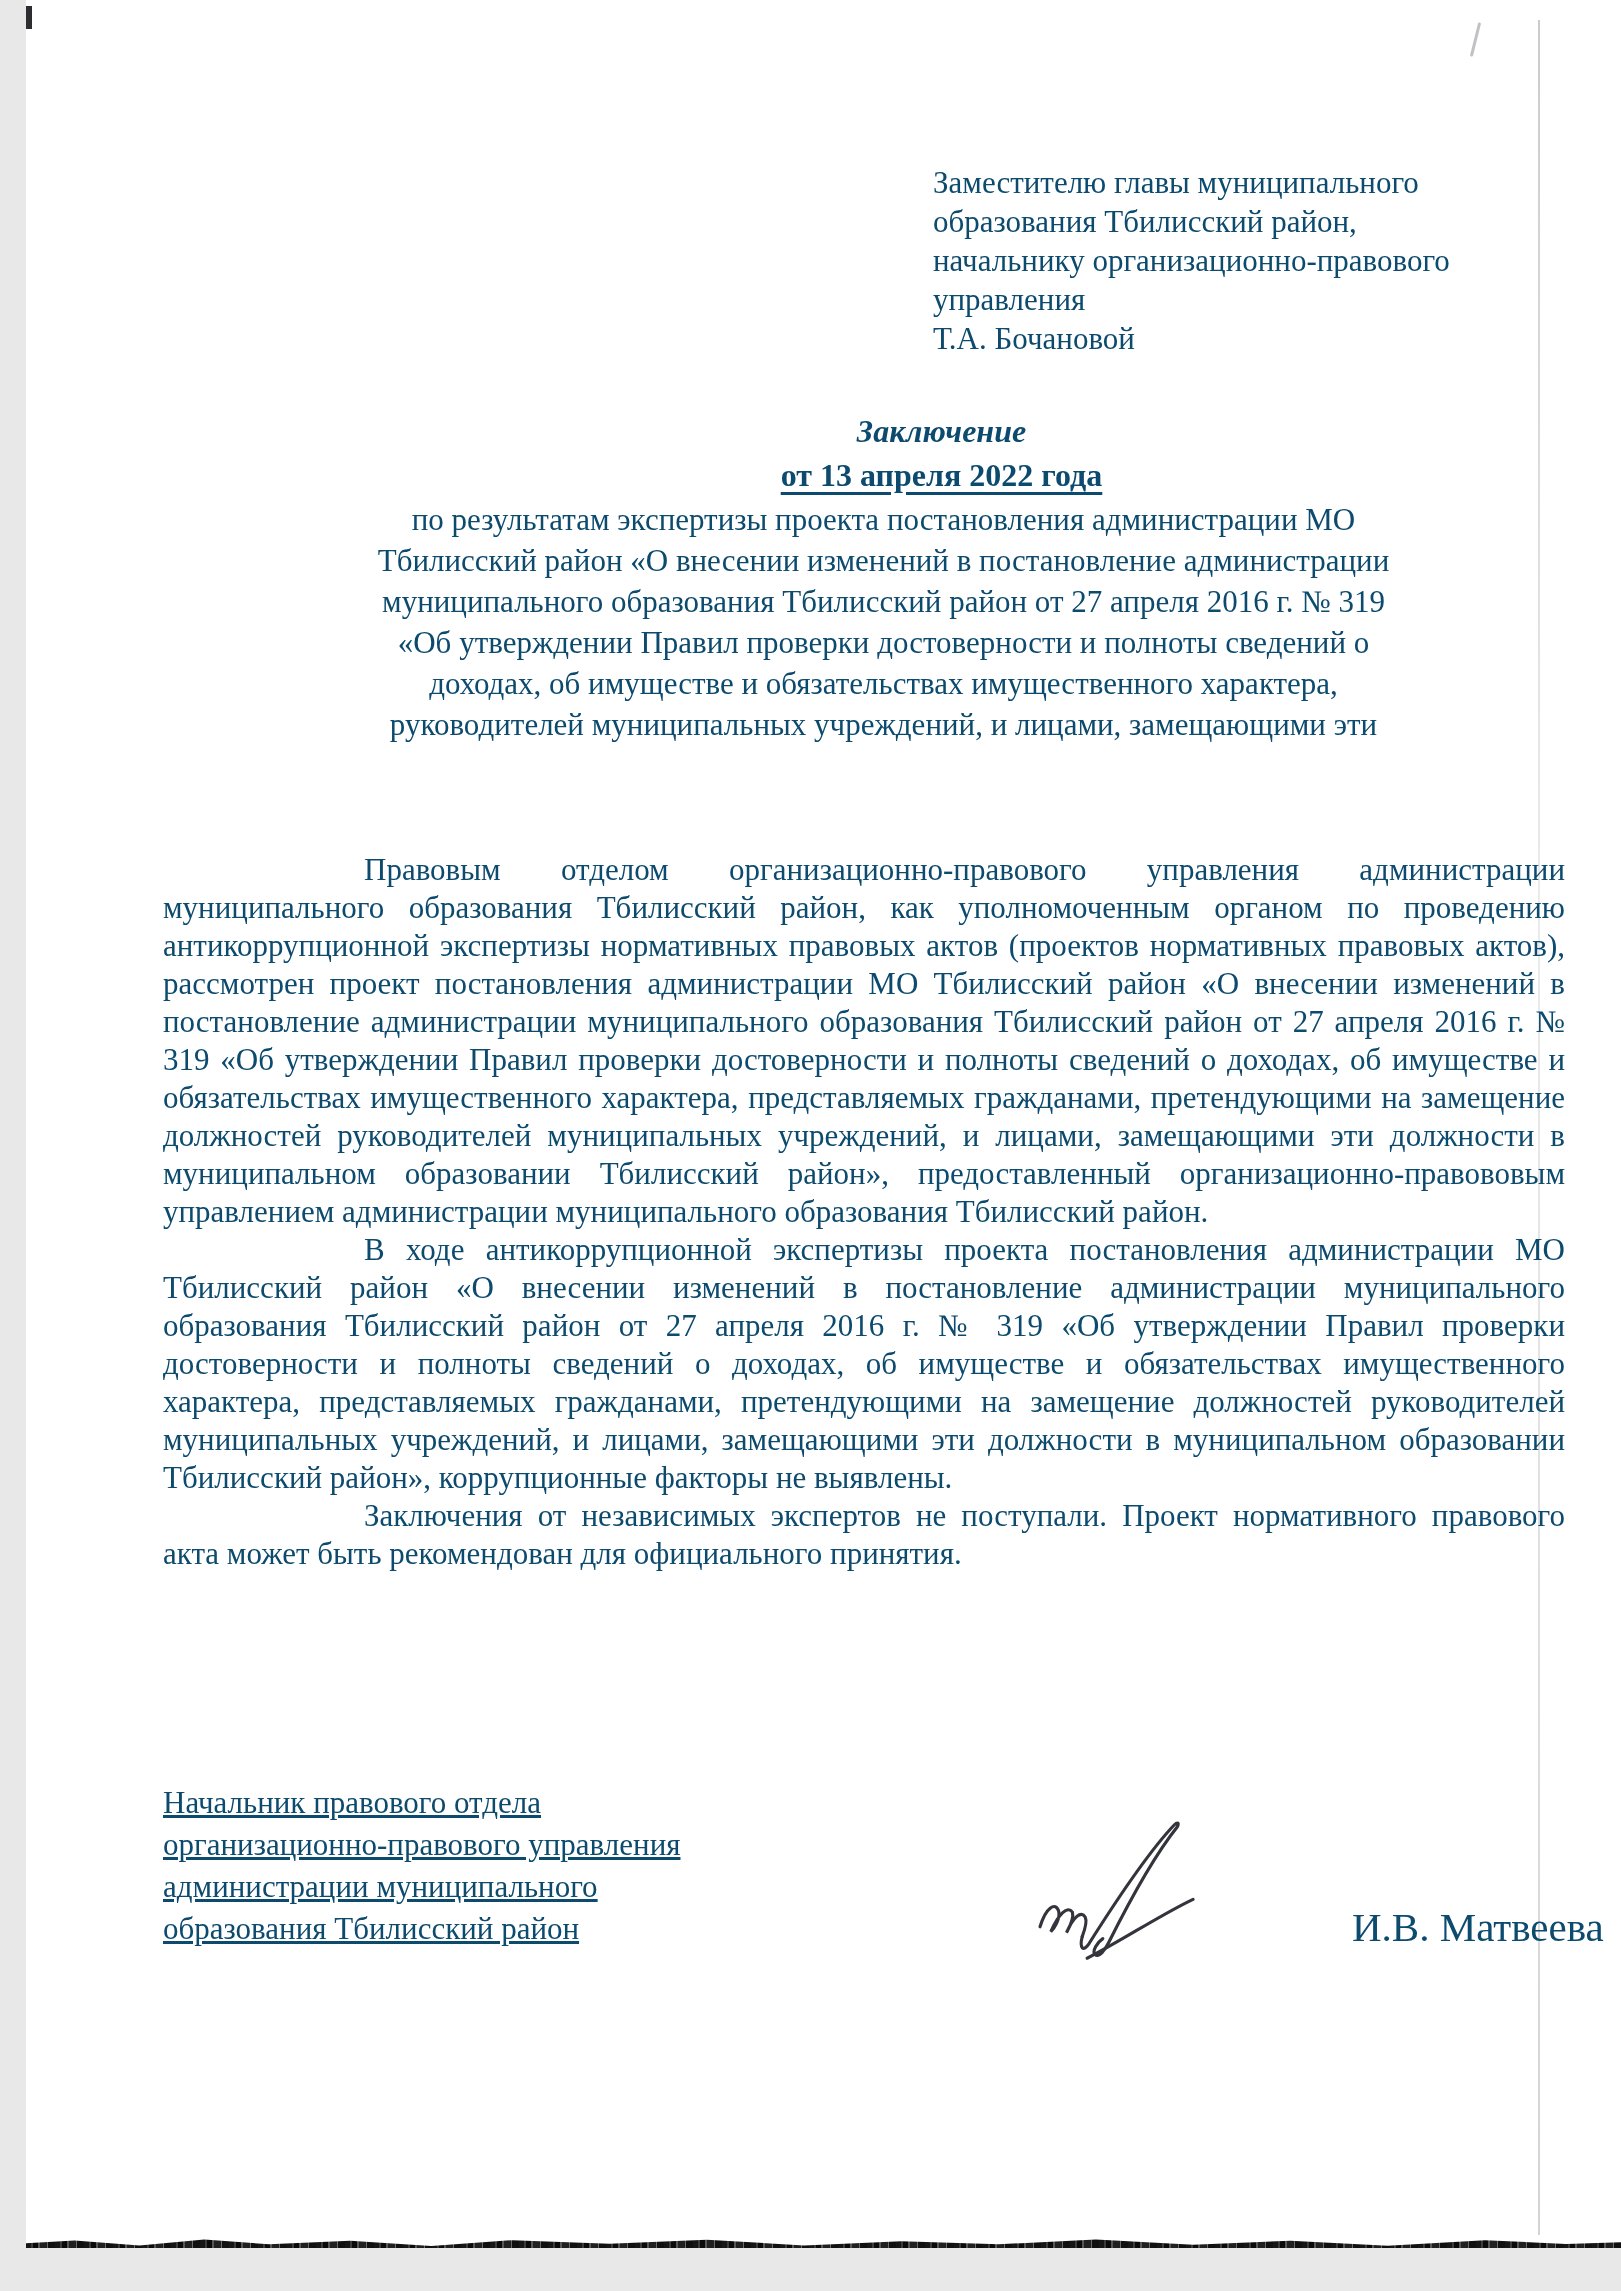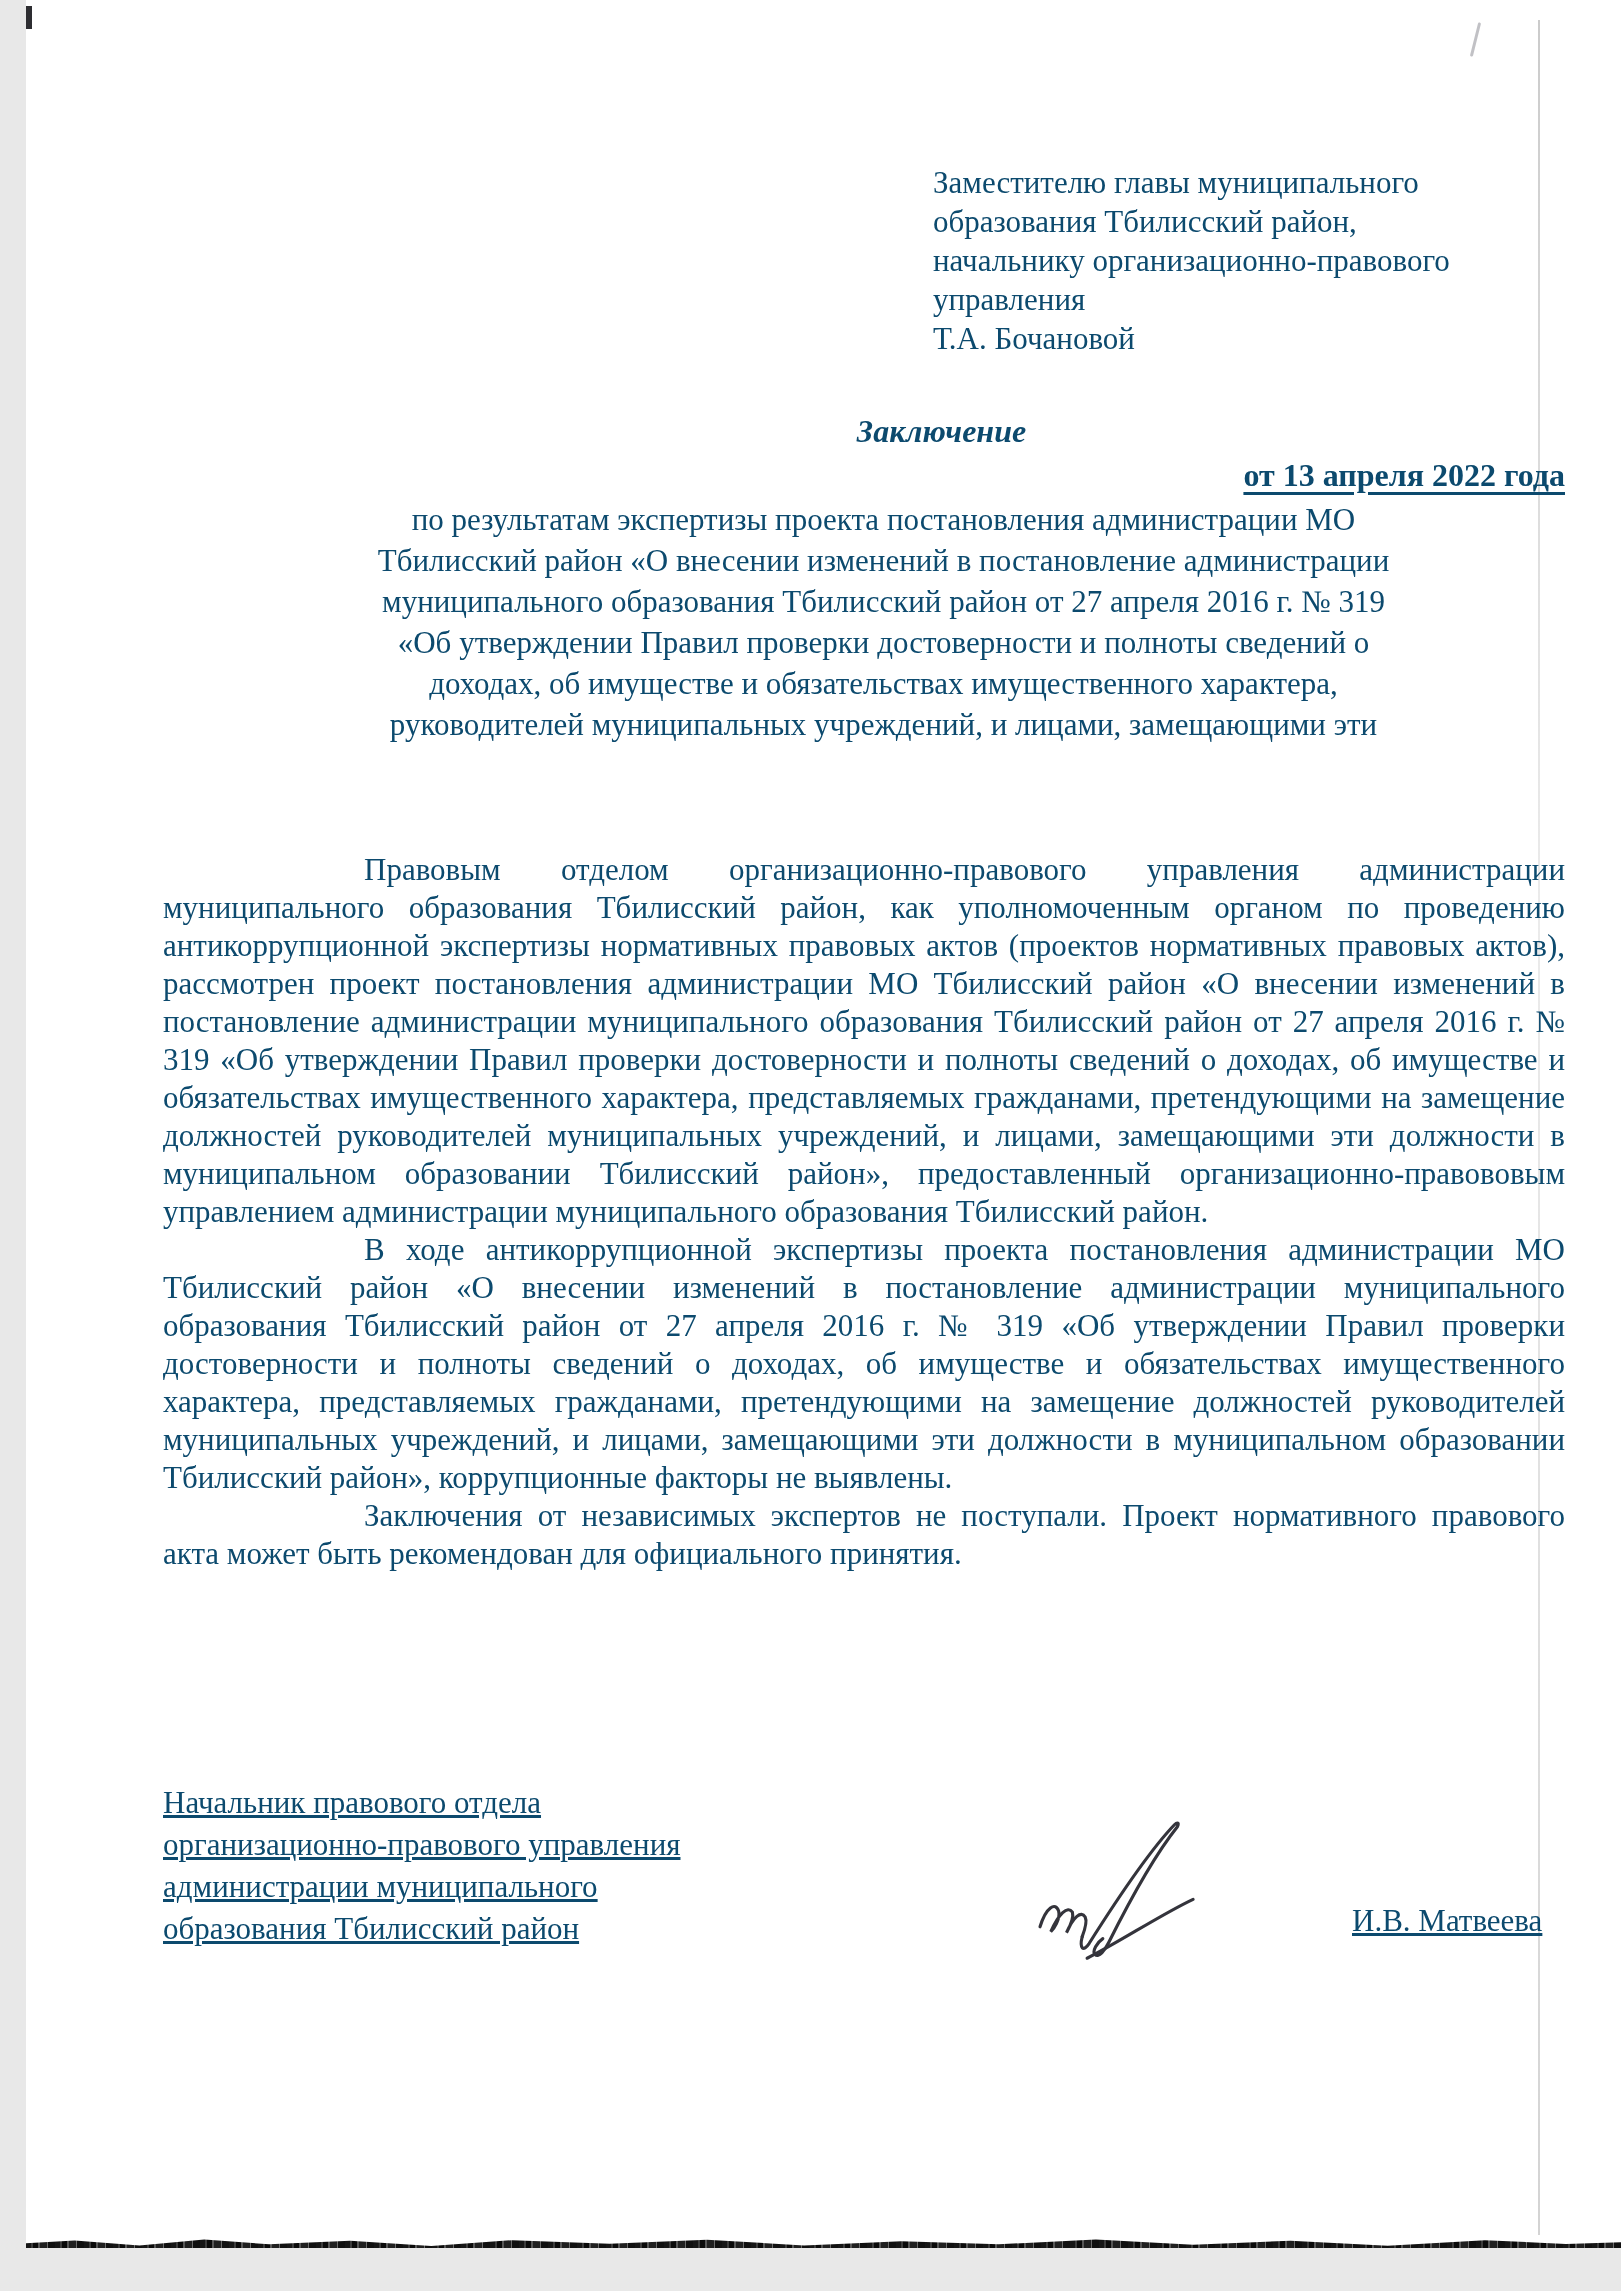--- a/index.html
+++ b/index.html
@@ -33,21 +33,21 @@
   }
   .doc-title {
     text-align: center;
     padding-left: 155px;
     font-weight: bold;
     font-size: 32px;
     line-height: 39px;
     font-style: italic;
   }
   .doc-date {
-    text-align: right;
+    text-align: center;
     padding-left: 155px;
     font-weight: bold;
     font-size: 32px;
     line-height: 39px;
     margin-top: 4.9px;
   }
   .doc-date .u {
     text-decoration: underline;
     text-decoration-thickness: 2.9px;
     text-underline-offset: 5.9px;
@@ -78,23 +78,22 @@
     left: 137px;
     top: 1782px;
     font-size: 31px;
     line-height: 42px;
     text-decoration: underline;
   }
   .sig-name {
     position: absolute;
     left: 1326px;
     top: 1903px;
-    font-size: 31px;
+    font-size: 41px;
     white-space: nowrap;
-    text-decoration: underline;
   }
   .sig-mark { position: absolute; left: 1010px; top: 1813px; }
 
   
   .scan-vline {
     position: absolute;
     left: 1512px;
     top: 19.6px;
     width: 2px;
     height: 2215px;

